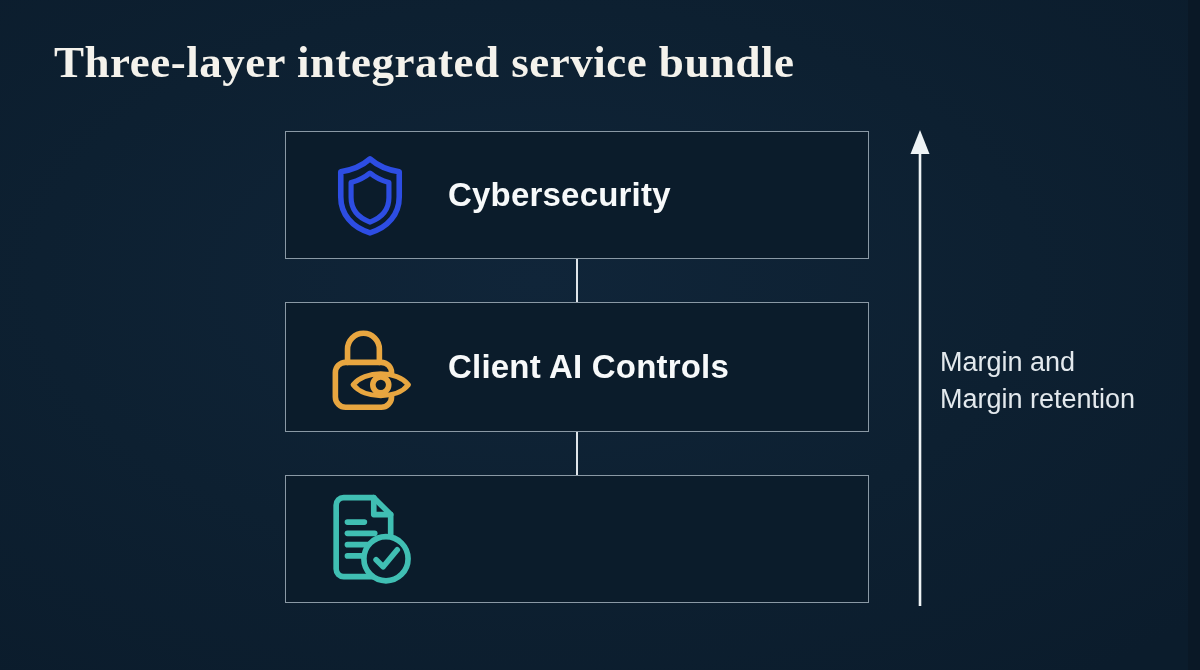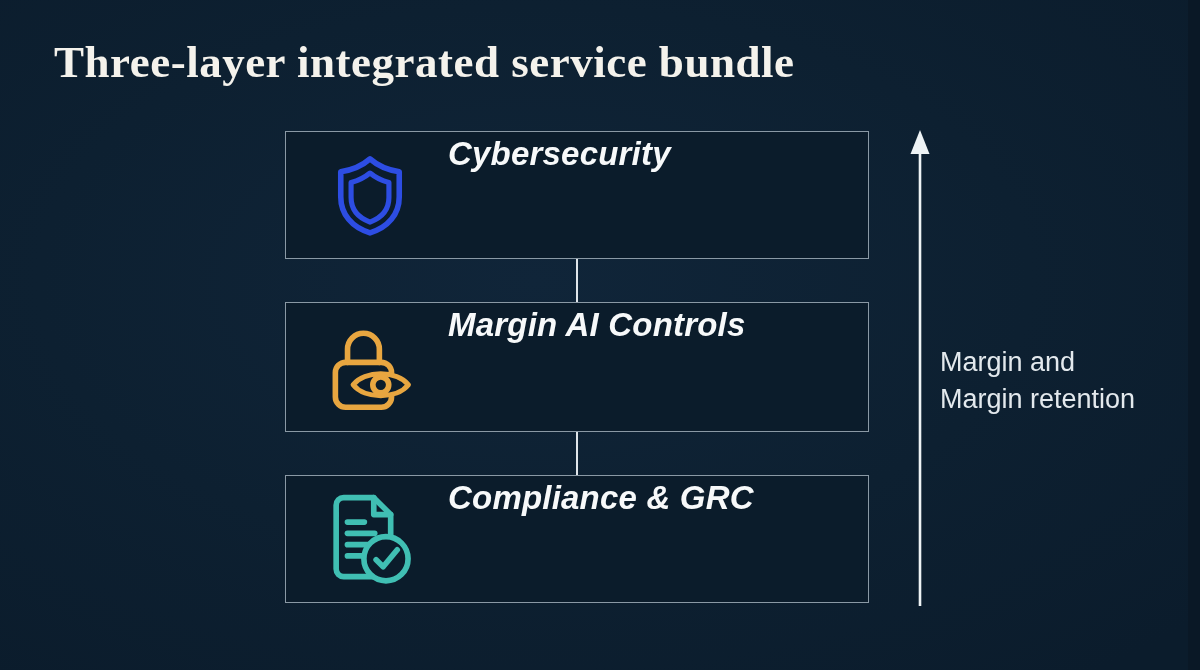--- a/index.html
+++ b/index.html
@@ -23,22 +23,22 @@
     color: #f4f2ec;
     white-space: nowrap;
   }
   .layer-box {
     position: absolute;
     left: 285px;
     width: 584px;
     background: #0b1c2b;
     border: 1.5px solid #8a99a5;
     display: flex;
+    align-items: center;
     padding-left: 34px;
-    font-style: italic;
   }
   .box-1 { top: 131px; height: 128px; }
   .box-2 { top: 302px; height: 130px; }
   .box-3 { top: 475px; height: 128px; }
   .icon-slot {
     flex: 0 0 100px;
     width: 100px;
     display: flex;
     align-items: center;
     justify-content: center;
@@ -106,44 +106,41 @@
       <svg width="94" height="88" viewBox="0 0 100 94" aria-hidden="true">
         <g fill="none" stroke-linejoin="round" stroke-linecap="round" stroke="#e8a640">
           <path stroke-width="6" d="M26 42 L26 28 A17 17 0 0 1 60 28 L60 42"></path>
           <rect x="13" y="42" width="60" height="48" rx="11" stroke-width="6"></rect>
           <path stroke-width="5.5" fill="#0b1c2b" d="M32 66 C44 50.5 79 50.5 91 66 C79 81.5 44 81.5 32 66 Z"></path>
           <circle cx="61.5" cy="66" r="8.5" stroke-width="6"></circle>
         </g>
       </svg>
     </div>
     <div class="layer-label">
-      <span class="line">Margin AI Controls</span>
+      <span class="line">Client AI Controls</span>
     </div>
   </div>
 
   <div class="connector connector-2"></div>
 
   <div class="layer-box box-3">
     <div class="icon-slot">
       <svg width="94" height="94" viewBox="0 0 100 100" aria-hidden="true">
         <g fill="none" stroke-linejoin="round" stroke-linecap="round" stroke="#40bfb3">
           <path stroke-width="6" d="M54 6 L22 6 C17.6 6 14 9.6 14 14 L14 82 C14 86.4 17.6 90 22 90 L64 90 C68.4 90 72 86.4 72 82 L72 24 L54 6 Z"></path>
           <path stroke-width="6" d="M54 6 L54 24 L72 24"></path>
           <line x1="26" y1="32" x2="44" y2="32" stroke-width="6"></line>
           <line x1="26" y1="44" x2="55" y2="44" stroke-width="6"></line>
           <line x1="26" y1="56" x2="50" y2="56" stroke-width="6"></line>
           <line x1="26" y1="68" x2="42" y2="68" stroke-width="6"></line>
           <circle cx="67" cy="71" r="23.5" stroke-width="6" fill="#0b1c2b"></circle>
           <path stroke-width="6" d="M56.5 72 L64 79.5 L79 61.5"></path>
         </g>
       </svg>
     </div>
-    <div class="layer-label">
-      <span class="line">Compliance &amp; GRC</span>
-    </div>
   </div>
 
   <svg class="growth-arrow" viewBox="0 0 28 482" aria-hidden="true">
     <line x1="14" y1="22" x2="14" y2="478" stroke-width="2.6" stroke="#eef3f5"></line>
     <polygon points="14,2 4.5,26 23.5,26" fill="#eef3f5"></polygon>
   </svg>
 
   <div class="axis-label">
     <span class="line">Margin and</span>
     <span class="line">Margin retention</span>

